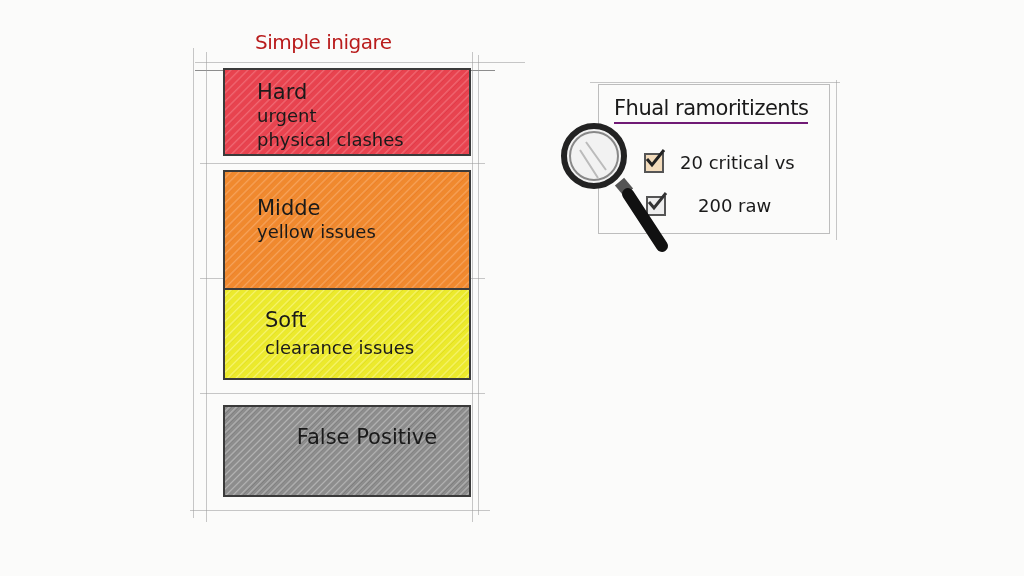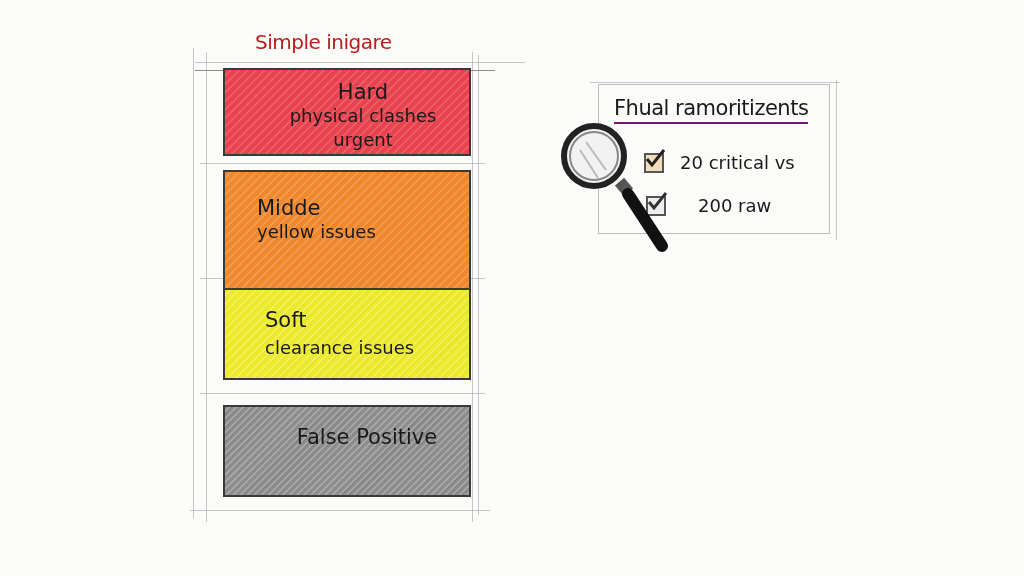--- a/index.html
+++ b/index.html
@@ -43,21 +43,20 @@
       line-height: 24px;
     }
     .tier .t-sub {
       font-size: 18px;
       line-height: 24px;
     }
     .tier-hard {
       top: 68px; height: 88px;
       background: repeating-linear-gradient(135deg, #e8434f 0px, #e8434f 3px, #f06872 4px, #e23a47 6px);
       padding-top: 10px;
-      text-align: center;
     }
     .tier-mid {
       top: 170px; height: 126px;
       background: repeating-linear-gradient(135deg, #f0892e 0px, #f0892e 3px, #f6a258 4px, #ec7f26 6px);
       padding-top: 24px;
     }
     .tier-soft {
       top: 288px; height: 92px;
       background: repeating-linear-gradient(135deg, #ecea2c 0px, #ecea2c 3px, #f6f46a 4px, #e2e01e 6px);
       padding-top: 18px;
@@ -121,22 +120,22 @@
 <div class="sketch-line" style="left:478px;top:55px;width:1px;height:460px;"></div>
 <div class="sketch-line" style="left:190px;top:510px;width:300px;height:1px;"></div>
 <div class="sketch-line" style="left:200px;top:163px;width:285px;height:1px;"></div>
 <div class="sketch-line" style="left:200px;top:278px;width:285px;height:1px;"></div>
 <div class="sketch-line" style="left:200px;top:393px;width:285px;height:1px;"></div>
 
 <div class="title">Simple inigare</div>
 
 <div class="tier tier-hard">
   <div class="t-head">Hard</div>
+  <div class="t-sub">urgent</div>
   <div class="t-sub">physical clashes</div>
-  <div class="t-sub">urgent</div>
 </div>
 
 <div class="tier tier-mid">
   <div class="t-head">Midde</div>
   <div class="t-sub">yellow issues</div>
 </div>
 
 <div class="tier tier-soft">
   <div class="t-head">Soft</div>
   <div class="t-sub" style="margin-top:4px;">clearance issues</div>

